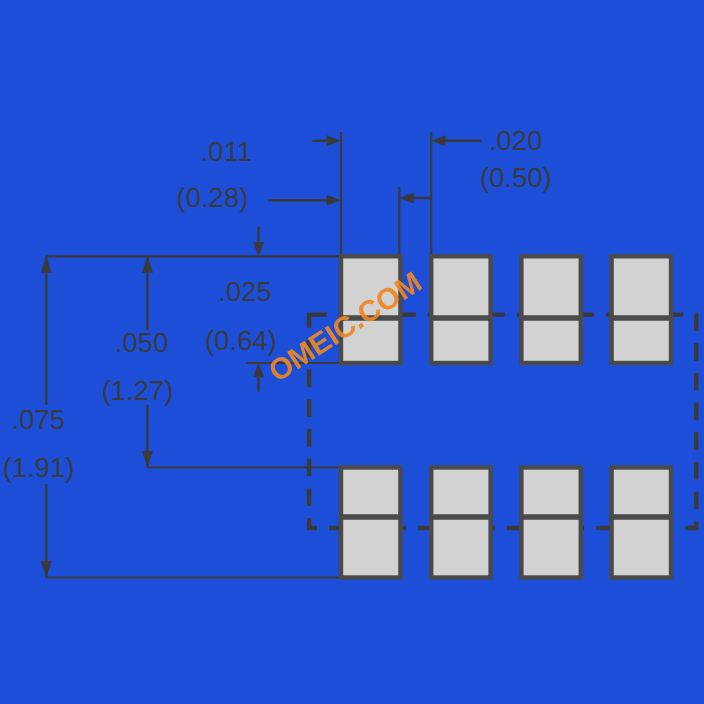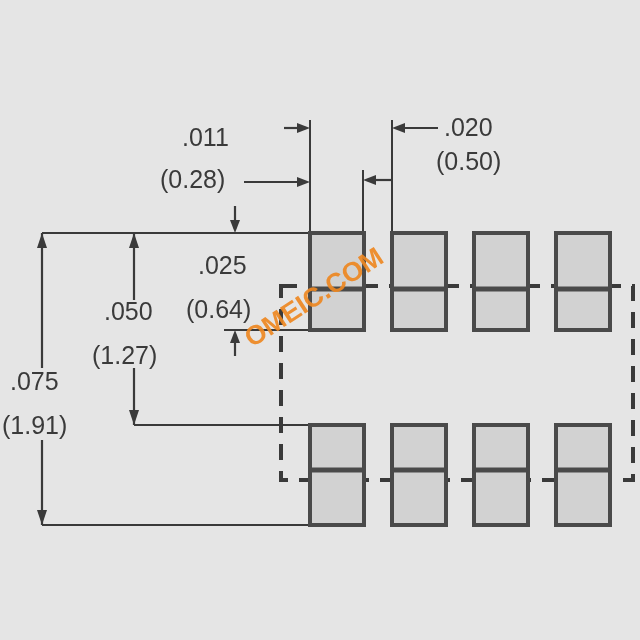--- a/index.html
+++ b/index.html
@@ -4,21 +4,21 @@
 <style>
   html, body {
     margin: 0;
     padding: 0;
     background: #ffffff;
   }
   #stage {
     position: relative;
     width: 640px;
     height: 640px;
-    background: #e5e5e5;
+    background: #1d4ed8;
     overflow: hidden;
     font-family: "Liberation Sans", sans-serif;
     text-align: right;
   }
   #stage svg {
     position: absolute;
     left: 0;
     top: 0;
   }
   .dim-text {

